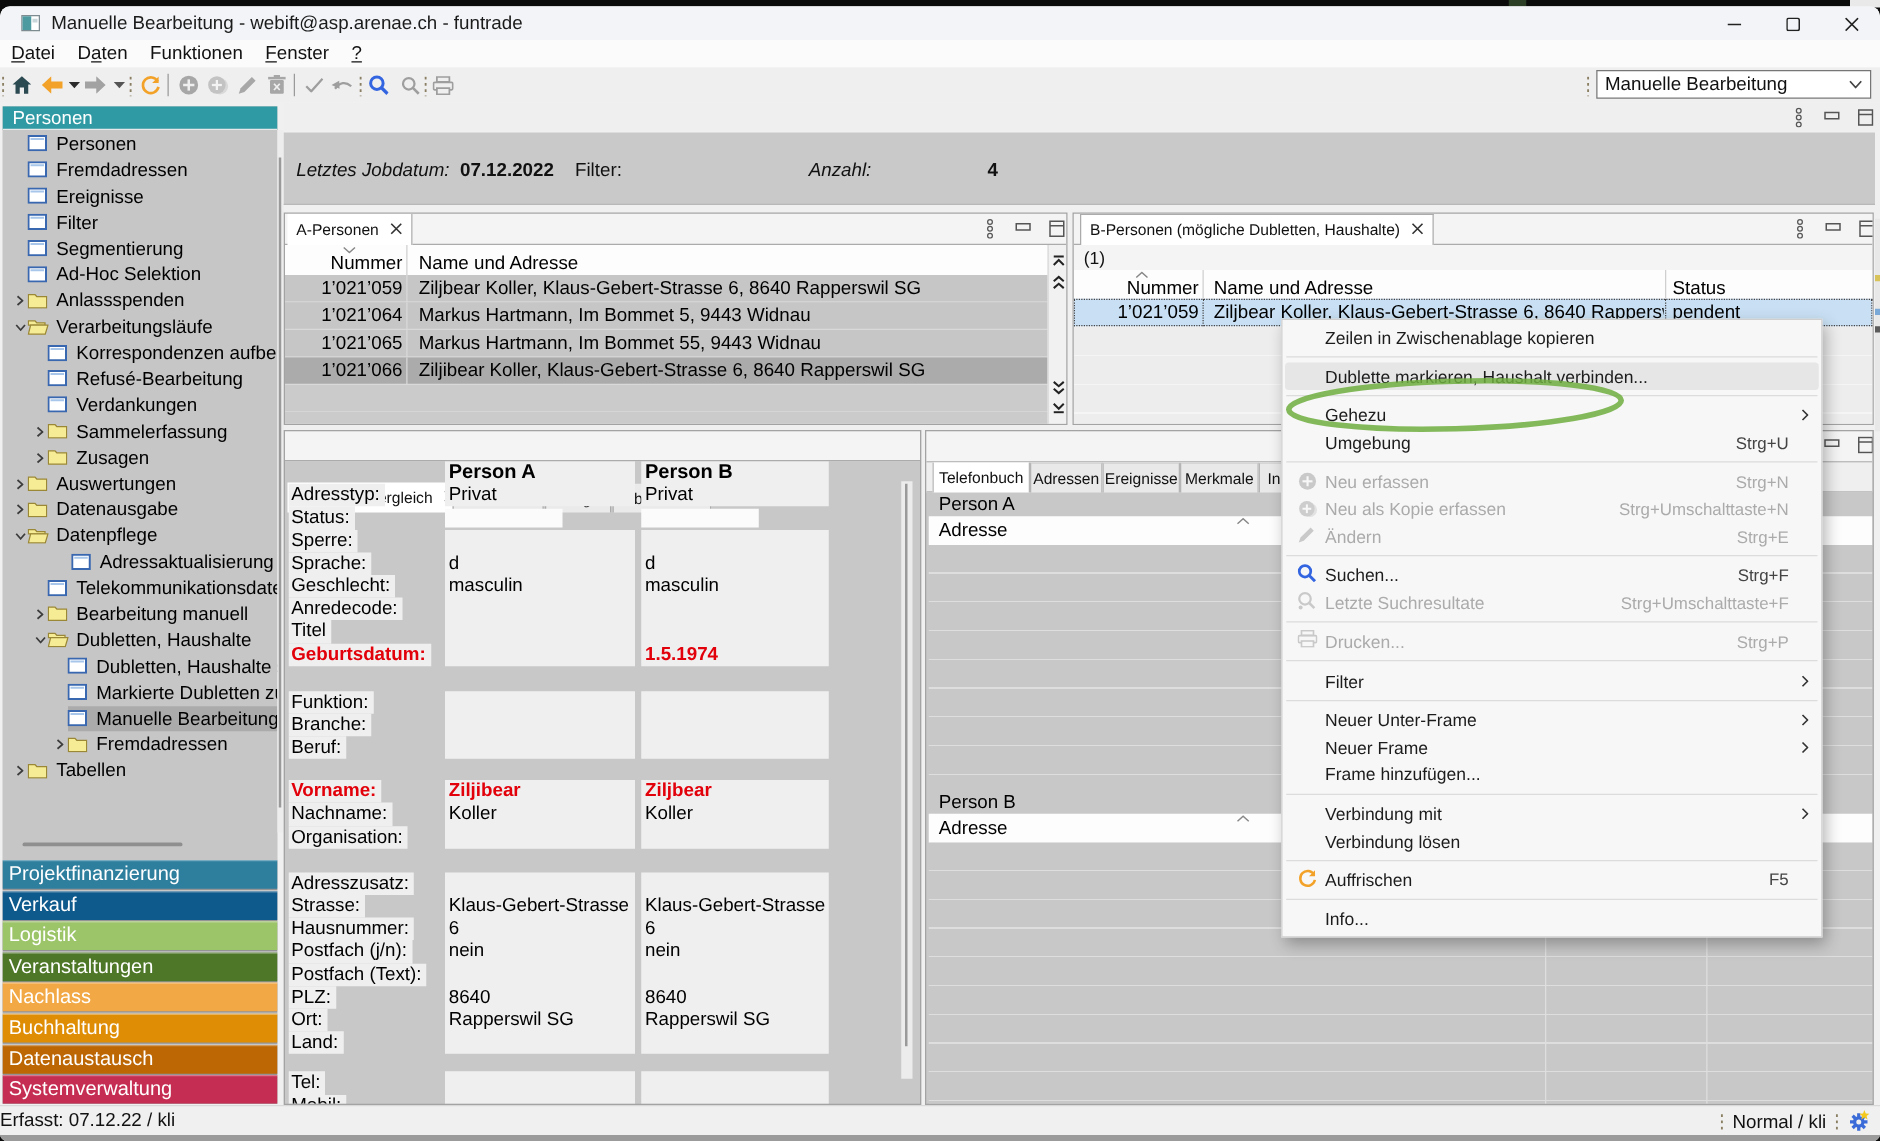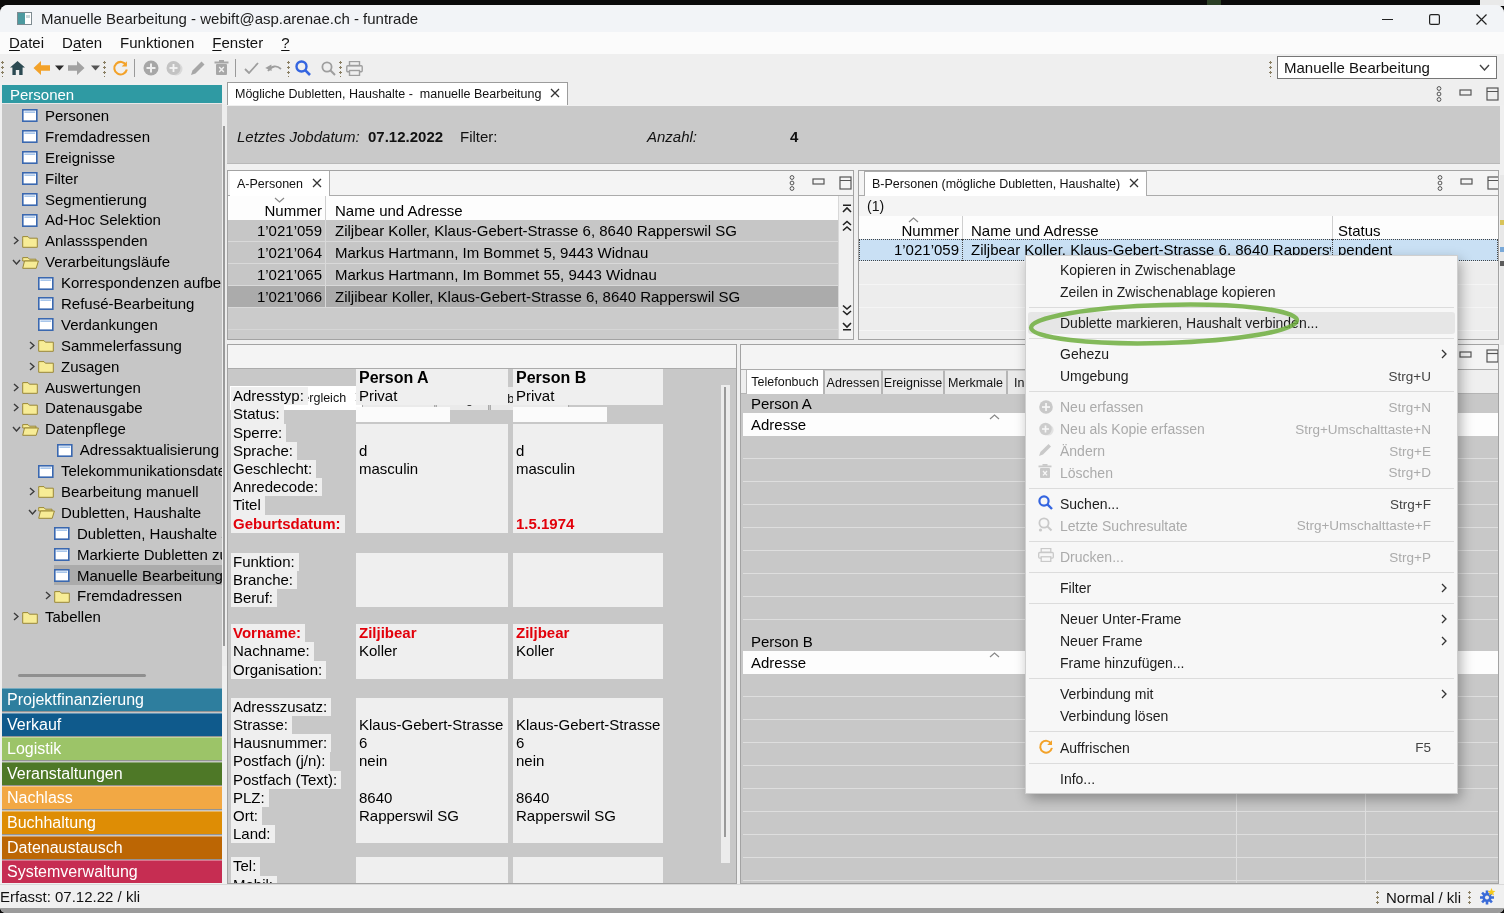--- a/index.html
+++ b/index.html
@@ -603,26 +603,20 @@
           <div class="section-bar" style="background: rgb(222, 141, 5);"><span>Buchhaltung</span></div>
           <div class="section-bar" style="background: rgb(188, 102, 4);"><span>Datenaustausch</span></div>
           <div class="section-bar" style="background: rgb(198, 45, 82);"><span>Systemverwaltung</span></div>
         </div>
     </div>
     <div id="sidebar-vscroll" class="abs">
         <div class="thumb"></div>
       </div>
 
     <div id="main-tabstrip" class="abs">
-      <div class="tab" style="left:0px">
-        <span>Mögliche Dubletten, Haushalte -  manuelle Bearbeitung</span>
-        <span class="close-x"><svg width="10" height="10">
-              <path d="M1 1 L9 9 M9 1 L1 9" stroke="#333" stroke-width="1.3"></path>
-            </svg></span>
-      </div>
       <div class="frame-ctrls" style="left:1209px">
         <svg width="6" height="16">
             <circle cx="3" cy="2.5" r="1.9" fill="none" stroke="#555" stroke-width="1"></circle>
             <circle cx="3" cy="8" r="1.9" fill="none" stroke="#555" stroke-width="1"></circle>
             <circle cx="3" cy="13.5" r="1.9" fill="none" stroke="#555" stroke-width="1"></circle>
           </svg>
         <svg width="13" height="14" style="margin-left:8px">
             <rect x="1" y="3" width="11" height="5" fill="none" stroke="#555" stroke-width="1.2"></rect>
           </svg>
         <svg width="13" height="14" style="margin-left:5px">
@@ -1008,35 +1002,20 @@
           <span class="mi-icon">
             
             
             
             
             
             
             
             
           </span>
-          <span class="mi-label">Kopieren in Zwischenablage</span>
-          <span class="mi-short"></span>
-          <span class="mi-arrow"></span>
-        </div>
-          <div class="mi">
-          <span class="mi-icon">
-            
-            
-            
-            
-            
-            
-            
-            
-          </span>
           <span class="mi-label">Zeilen in Zwischenablage kopieren</span>
           <span class="mi-short"></span>
           <span class="mi-arrow"></span>
         </div>
           <div class="menu-sep"></div>
           <div class="mi highlighted">
           <span class="mi-icon">
             
             
             
@@ -1119,35 +1098,20 @@
 
             <svg class="i-pencil" width="15" height="15">
                 <path d="M1 14 L2.4 10 L10.5 2 L13 4.5 L5 12.6 Z" fill="#c9c9c9"></path>
               </svg>
 
           </span>
           <span class="mi-label">Ändern</span>
           <span class="mi-short">Strg+E</span>
           <span class="mi-arrow"></span>
         </div>
-          <div class="mi disabled">
-          <span class="mi-icon icon-trash">
-
-            <svg class="i-trash" width="14" height="15">
-                <rect x="2" y="4" width="10" height="10" rx="1" fill="#c9c9c9"></rect>
-                <rect x="0.5" y="1.5" width="13" height="1.8" fill="#c9c9c9"></rect>
-                <rect x="4.5" y="0" width="5" height="1.8" fill="#c9c9c9"></rect>
-                <path d="M5 7 l4 4.4 M9 7 l-4 4.4" stroke="#f7f7f7" stroke-width="1.3"></path>
-              </svg>
-
-          </span>
-          <span class="mi-label">Löschen</span>
-          <span class="mi-short">Strg+D</span>
-          <span class="mi-arrow"></span>
-        </div>
           <div class="menu-sep"></div>
           <div class="mi">
           <span class="mi-icon icon-search">
 
             <svg class="i-search" width="15" height="15">
                 <circle cx="6" cy="6" r="4.6" fill="none" stroke="#3465e0" stroke-width="2.2"></circle>
                 <line x1="9.4" y1="9.4" x2="14" y2="14" stroke="#3465e0" stroke-width="2.4"></line>
               </svg>
 
           </span>

